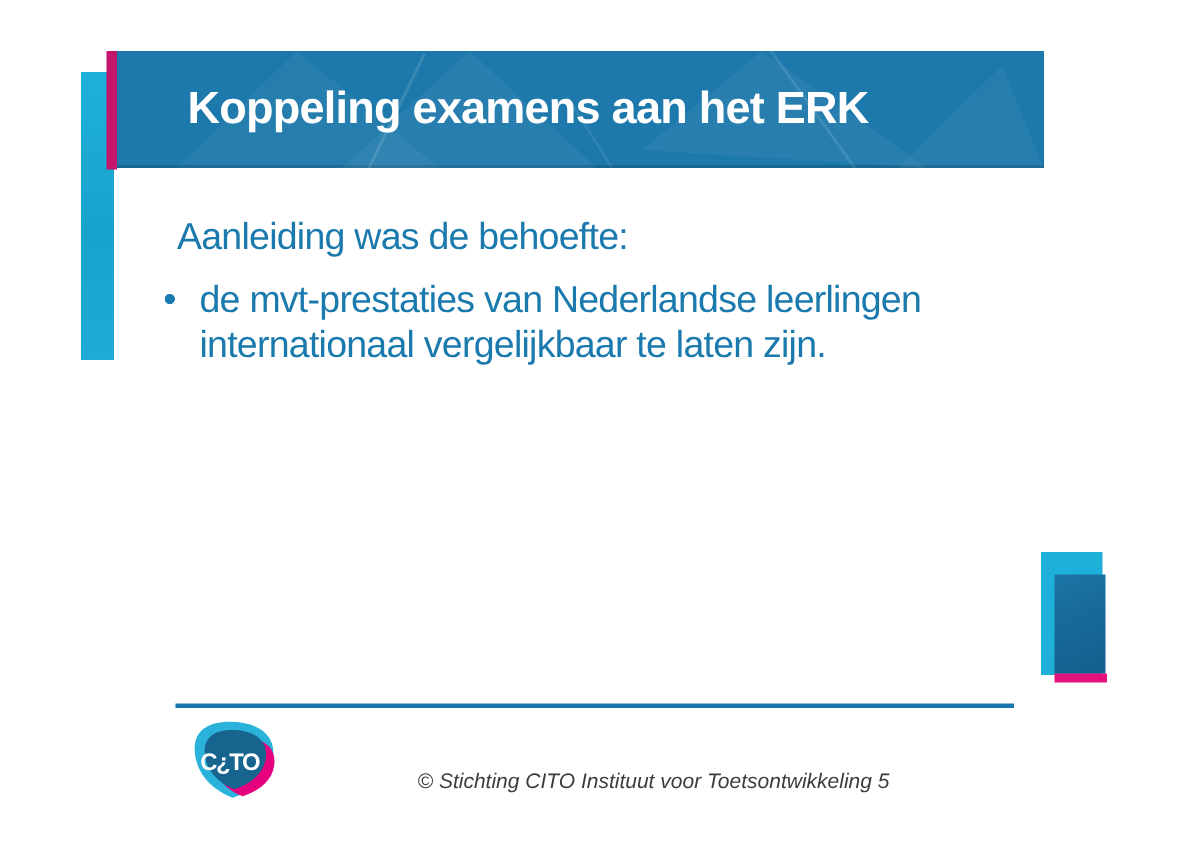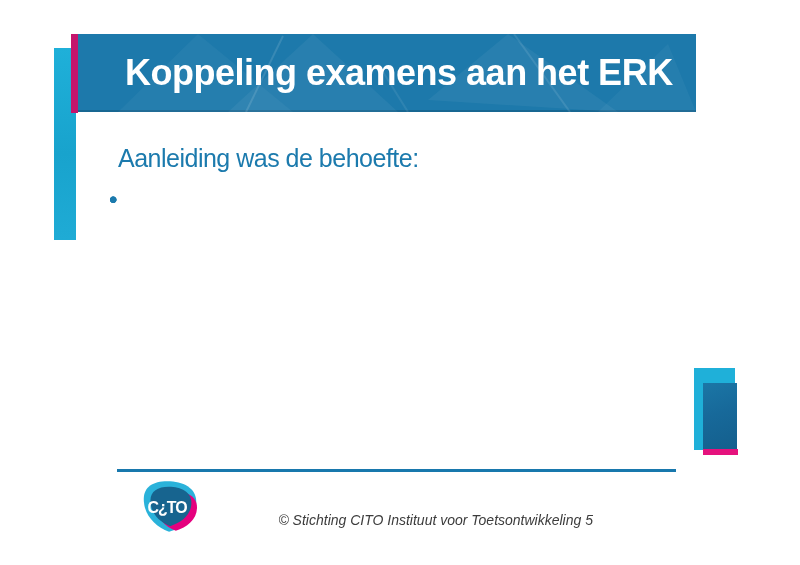--- a/index.html
+++ b/index.html
@@ -36,21 +36,21 @@
     background: var(--banner_blue,#1d79ab);
     box-shadow: inset 0 -2px 0 rgba(0,0,0,0.14);
     overflow: hidden;
   }
   .banner-pattern { position: absolute; left: 0; top: 0; }
   .banner h1 {
     position: relative;
     margin: 0;
     padding-left: 47px;
     line-height: 78px;
-    font-size: 36px;
+    font-size: 30px;
     font-weight: bold;
     letter-spacing: -0.5px;
     color: var(--title_text,#ffffff);
     white-space: nowrap;
   }
 
   
   .body-block {
     position: absolute;
     left: 106px; top: 131px;
@@ -97,21 +97,21 @@
 
   
   .footer-line {
     position: absolute;
     left: 117px; top: 469px;
     width: 559px; height: 3px;
     background: var(--footer_line,#1878ad);
   }
   .logo {
     position: absolute;
-    left: 140px; top: 478px;
+    left: 126px; top: 478px;
     width: 60px; height: 57px;
   }
   .footer-text {
     position: absolute;
     left: 120px; top: 512px;
     width: 473px;
     text-align: right;
     font-size: 14px;
     color: var(--footer_text,#3c3c3c);
     letter-spacing: 0;
@@ -144,20 +144,22 @@
     <p class="intro">Aanleiding was de behoefte:</p>
     <ul class="bullets">
       <li>
         <span class="bullet-marker">•</span>
       </li>
       <li>
         <span class="bullet-marker">•</span>
       </li>
       <li>
         <span class="bullet-marker">•</span>
+        <span class="btxt">de mvt-prestaties van Nederlandse leerlingen
+internationaal vergelijkbaar te laten zijn.</span>
       </li>
     </ul>
   </main>
 
   <div class="deco-cyan"></div>
   <div class="deco-blue"></div>
   <div class="deco-pink"></div>
 
   <div class="footer-line"></div>
 

